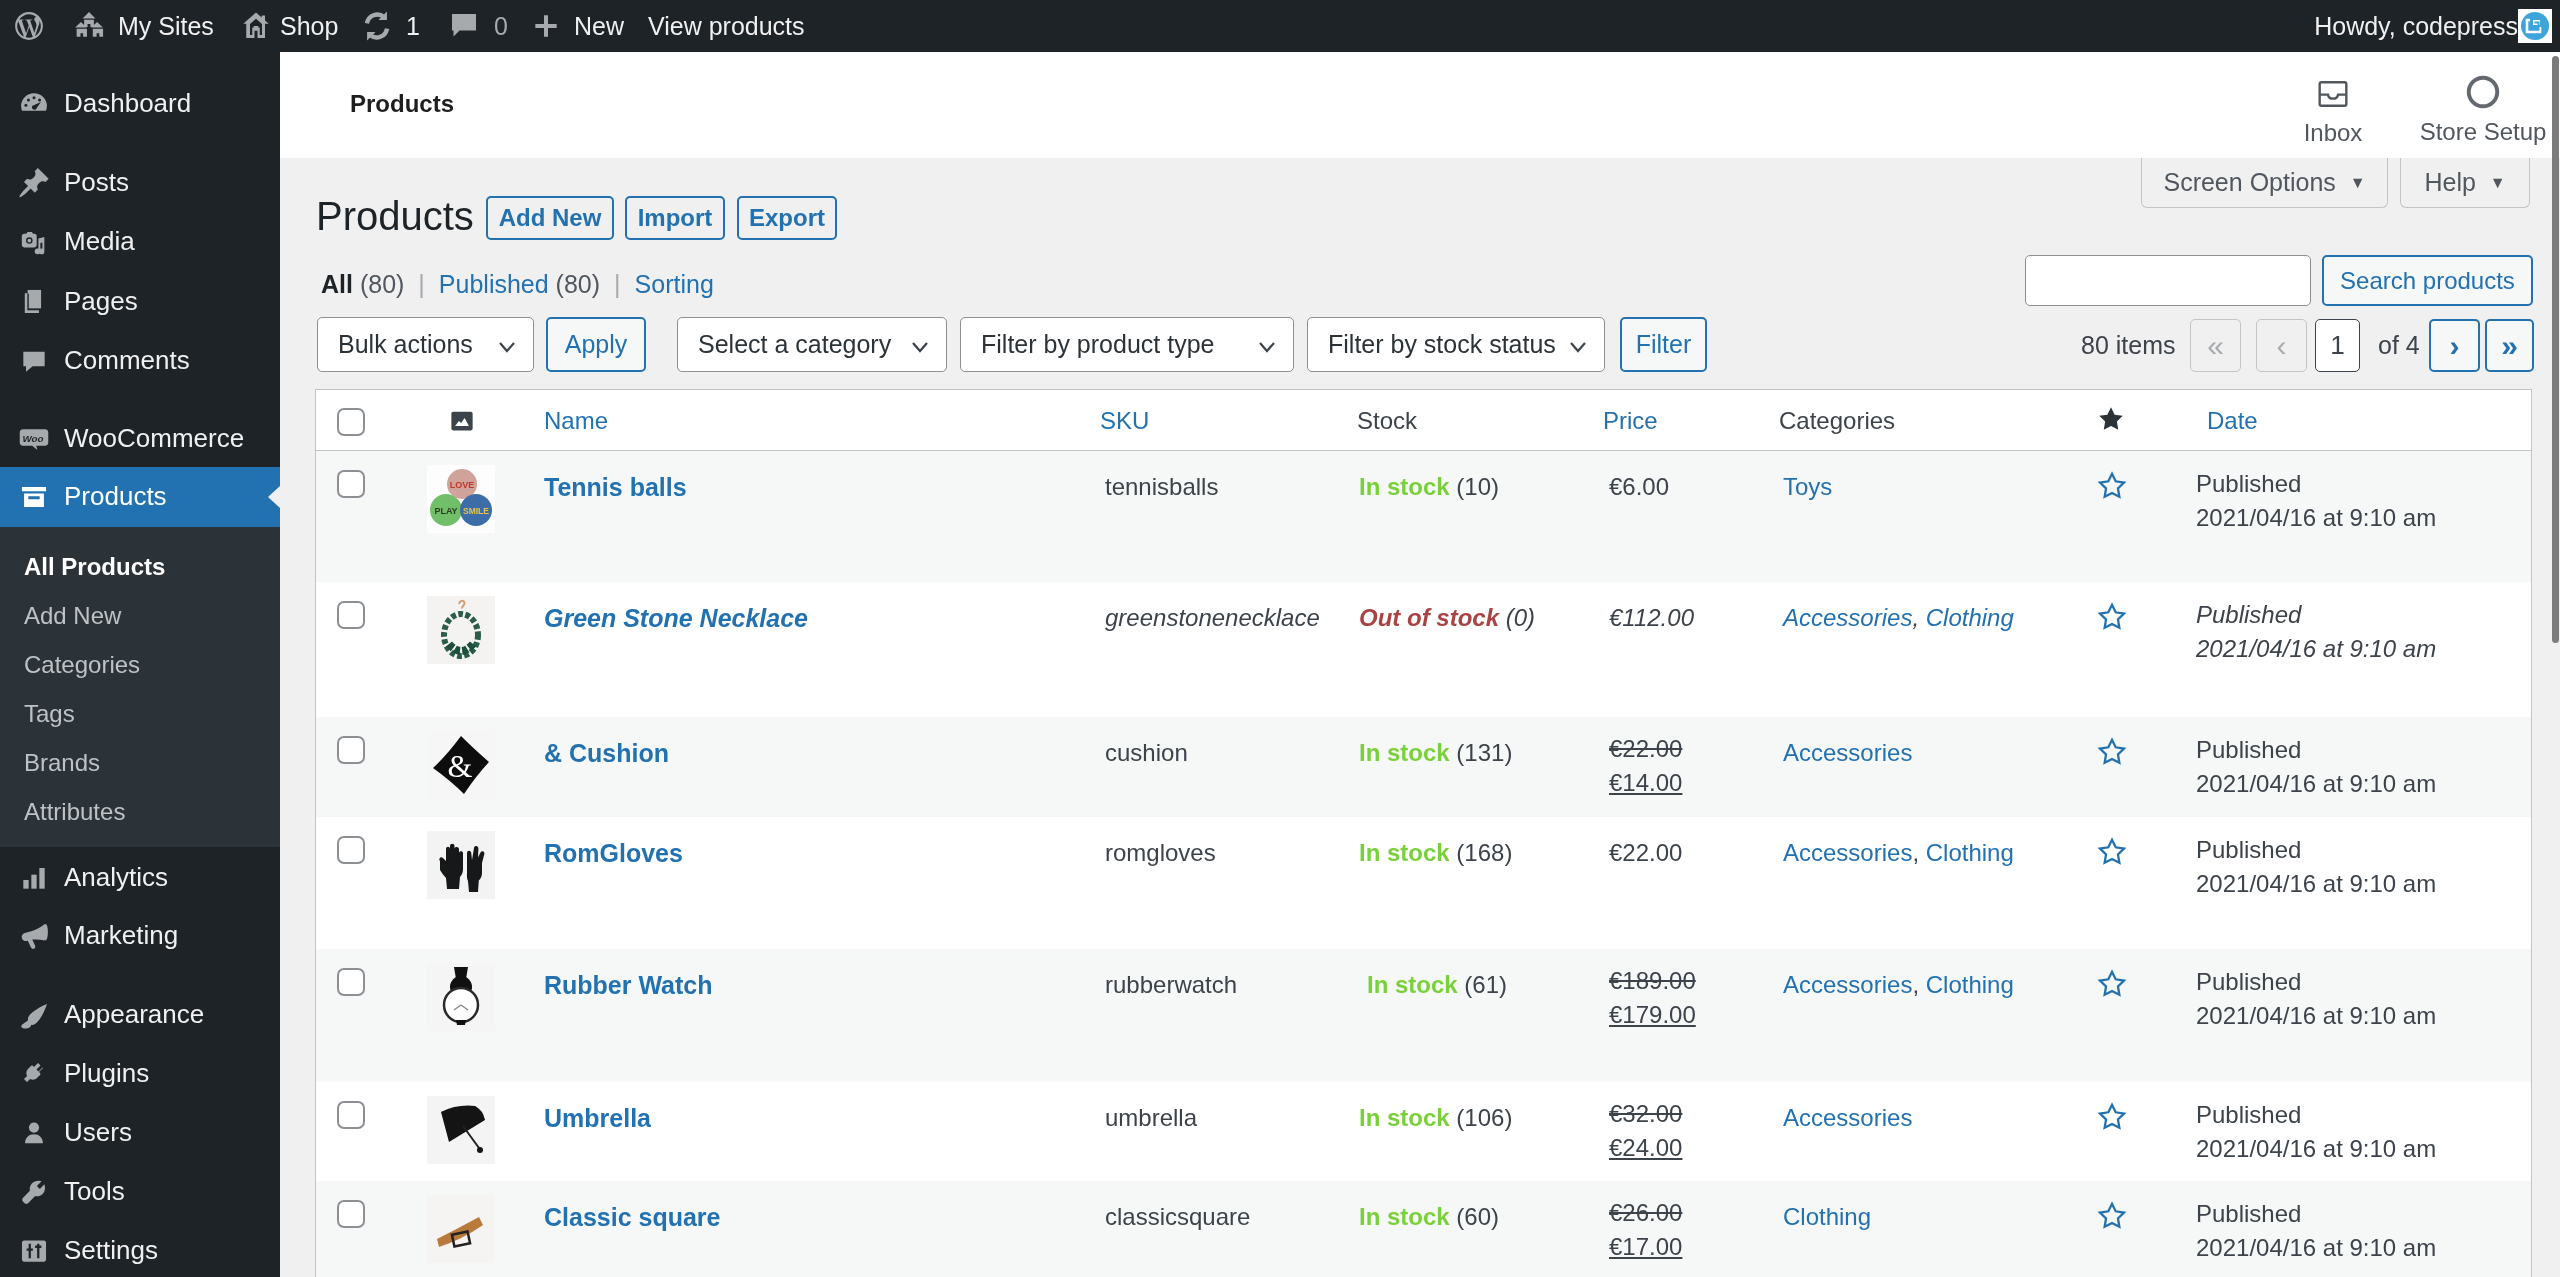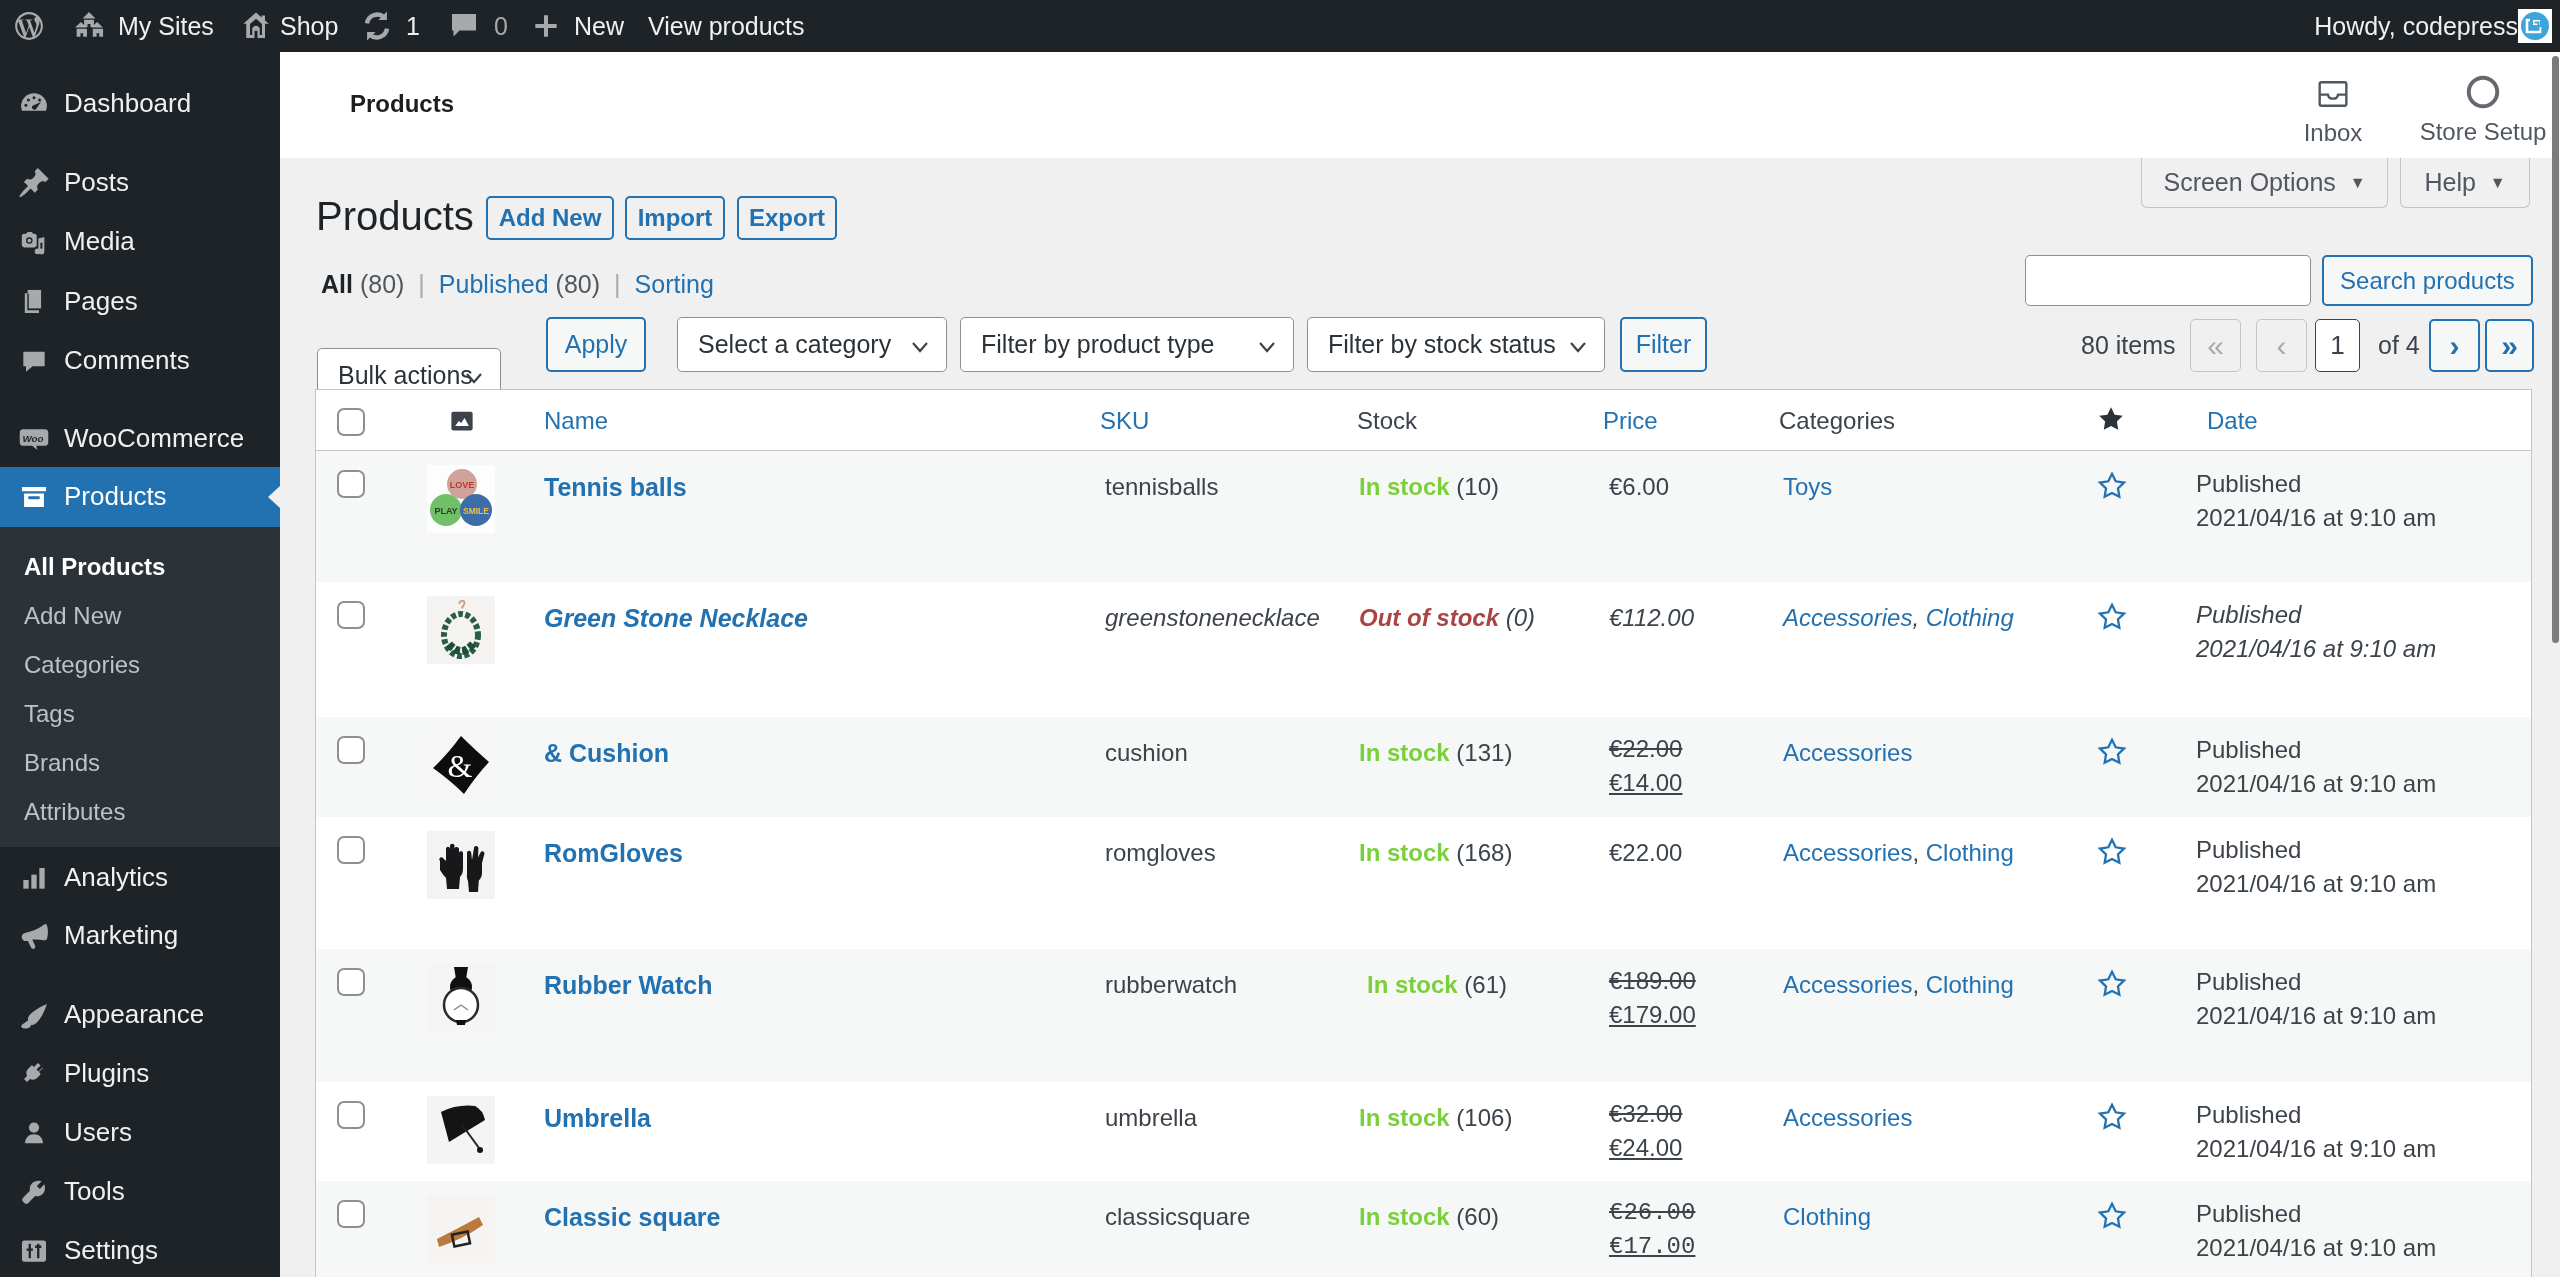--- a/index.html
+++ b/index.html
@@ -285,21 +285,21 @@
 </div>
 <div class="stab" style="left:2141px; width:247px;">Screen Options&nbsp;&nbsp;<span style="font-size:16px;">▼</span></div>
 <div class="stab" style="left:2400px; width:130px;">Help&nbsp;&nbsp;<span style="font-size:16px;">▼</span></div>
 <div id="h1">Products</div>
 <div class="hbtn" style="left:486px; width:128px;">Add New</div>
 <div class="hbtn" style="left:625px; width:100px;">Import</div>
 <div class="hbtn" style="left:737px; width:100px;text-align:center;">Export</div>
 <div id="subsub"><b style="color:#1d2327;">All</b> (80)<span class="sep">|</span><a href="#">Published</a> (80)<span class="sep">|</span><a href="#">Sorting</a></div>
 <div id="searchbox" class="input"></div>
 <div id="searchbtn">Search products</div>
-<div class="sel" style="left:317px; width:184px;margin-top:31px;">Bulk actions<span class="chev">
+<div class="sel" style="left:317px; width:217px;">Bulk actions<span class="chev">
       <svg width="16" height="16" viewBox="0 0 16 16">
         <path d="M1 4 L8 12 L15 4" fill="none" stroke="#3c434a" stroke-width="2.2"></path>
       </svg>
     </span></div>
 <div id="applybtn">Apply</div>
 <div class="sel" style="left:677px; width:270px;">Select a category<span class="chev">
       <svg width="16" height="16" viewBox="0 0 16 16">
         <path d="M1 4 L8 12 L15 4" fill="none" stroke="#3c434a" stroke-width="2.2"></path>
       </svg>
     </span></div>
@@ -457,21 +457,21 @@
   <div class="row alt" style="height:140px;">
     <div class="cb" style="top:19px;"></div>
     <div class="thumb" style="top:14px;"><svg width="68" height="68" viewBox="0 0 68 68">
           <rect width="68" height="68" fill="#f5f4f2"></rect>
           <path d="M10 44 Q30 34 52 22 L56 30 Q36 44 12 52 Z" fill="#b97a3c"></path>
           <rect x="26" y="38" width="16" height="12" fill="none" stroke="#222" stroke-width="2.5" transform="rotate(-12 34 44)"></rect>
         </svg></div>
     <div class="name" style="top:22px;"><a class="lnk" href="#">Classic square</a></div>
     <div class="cell" style="left:789px; top:22px;">classicsquare</div>
     <div class="cell" style="left:1043px; top:22px;"><span class="instock">In stock</span> (60)</div>
-    <div class="cell" style="left:1293px; top:15px; line-height:34px;font-family:Liberation Mono, monospace;"><span style="text-decoration:line-through;">€26.00</span><br><span style="text-decoration:underline;">€17.00</span></div>
+    <div class="cell" style="left:1293px; top:15px; line-height:34px;"><span style="text-decoration:line-through;">€26.00</span><br><span style="text-decoration:underline;">€17.00</span></div>
     <div class="cell" style="left:1467px; top:22px;"><a class="lnk" href="#">Clothing</a></div>
     <div class="cell" style="left:1779px; top:18px;"><svg width="34" height="34" viewBox="0 0 24 24">
           <path fill="none" stroke="#2271b1" stroke-width="1.6" d="M12 3.4l2.6 5.3 5.9.9-4.3 4.1 1 5.9-5.2-2.7-5.2 2.7 1-5.9-4.3-4.1 5.9-.9z"></path>
         </svg></div>
     <div class="cell" style="left:1880px; top:16px; line-height:34px;">Published<br>2021/04/16 at 9:10 am</div>
   </div>
 </div>
 <div id="scrollbar" style="position:absolute; left:2552px; top:56px; width:7px; height:587px; background:#7b7b7b; border-radius:4px; z-index:60;"></div>
 
 </body></html>

